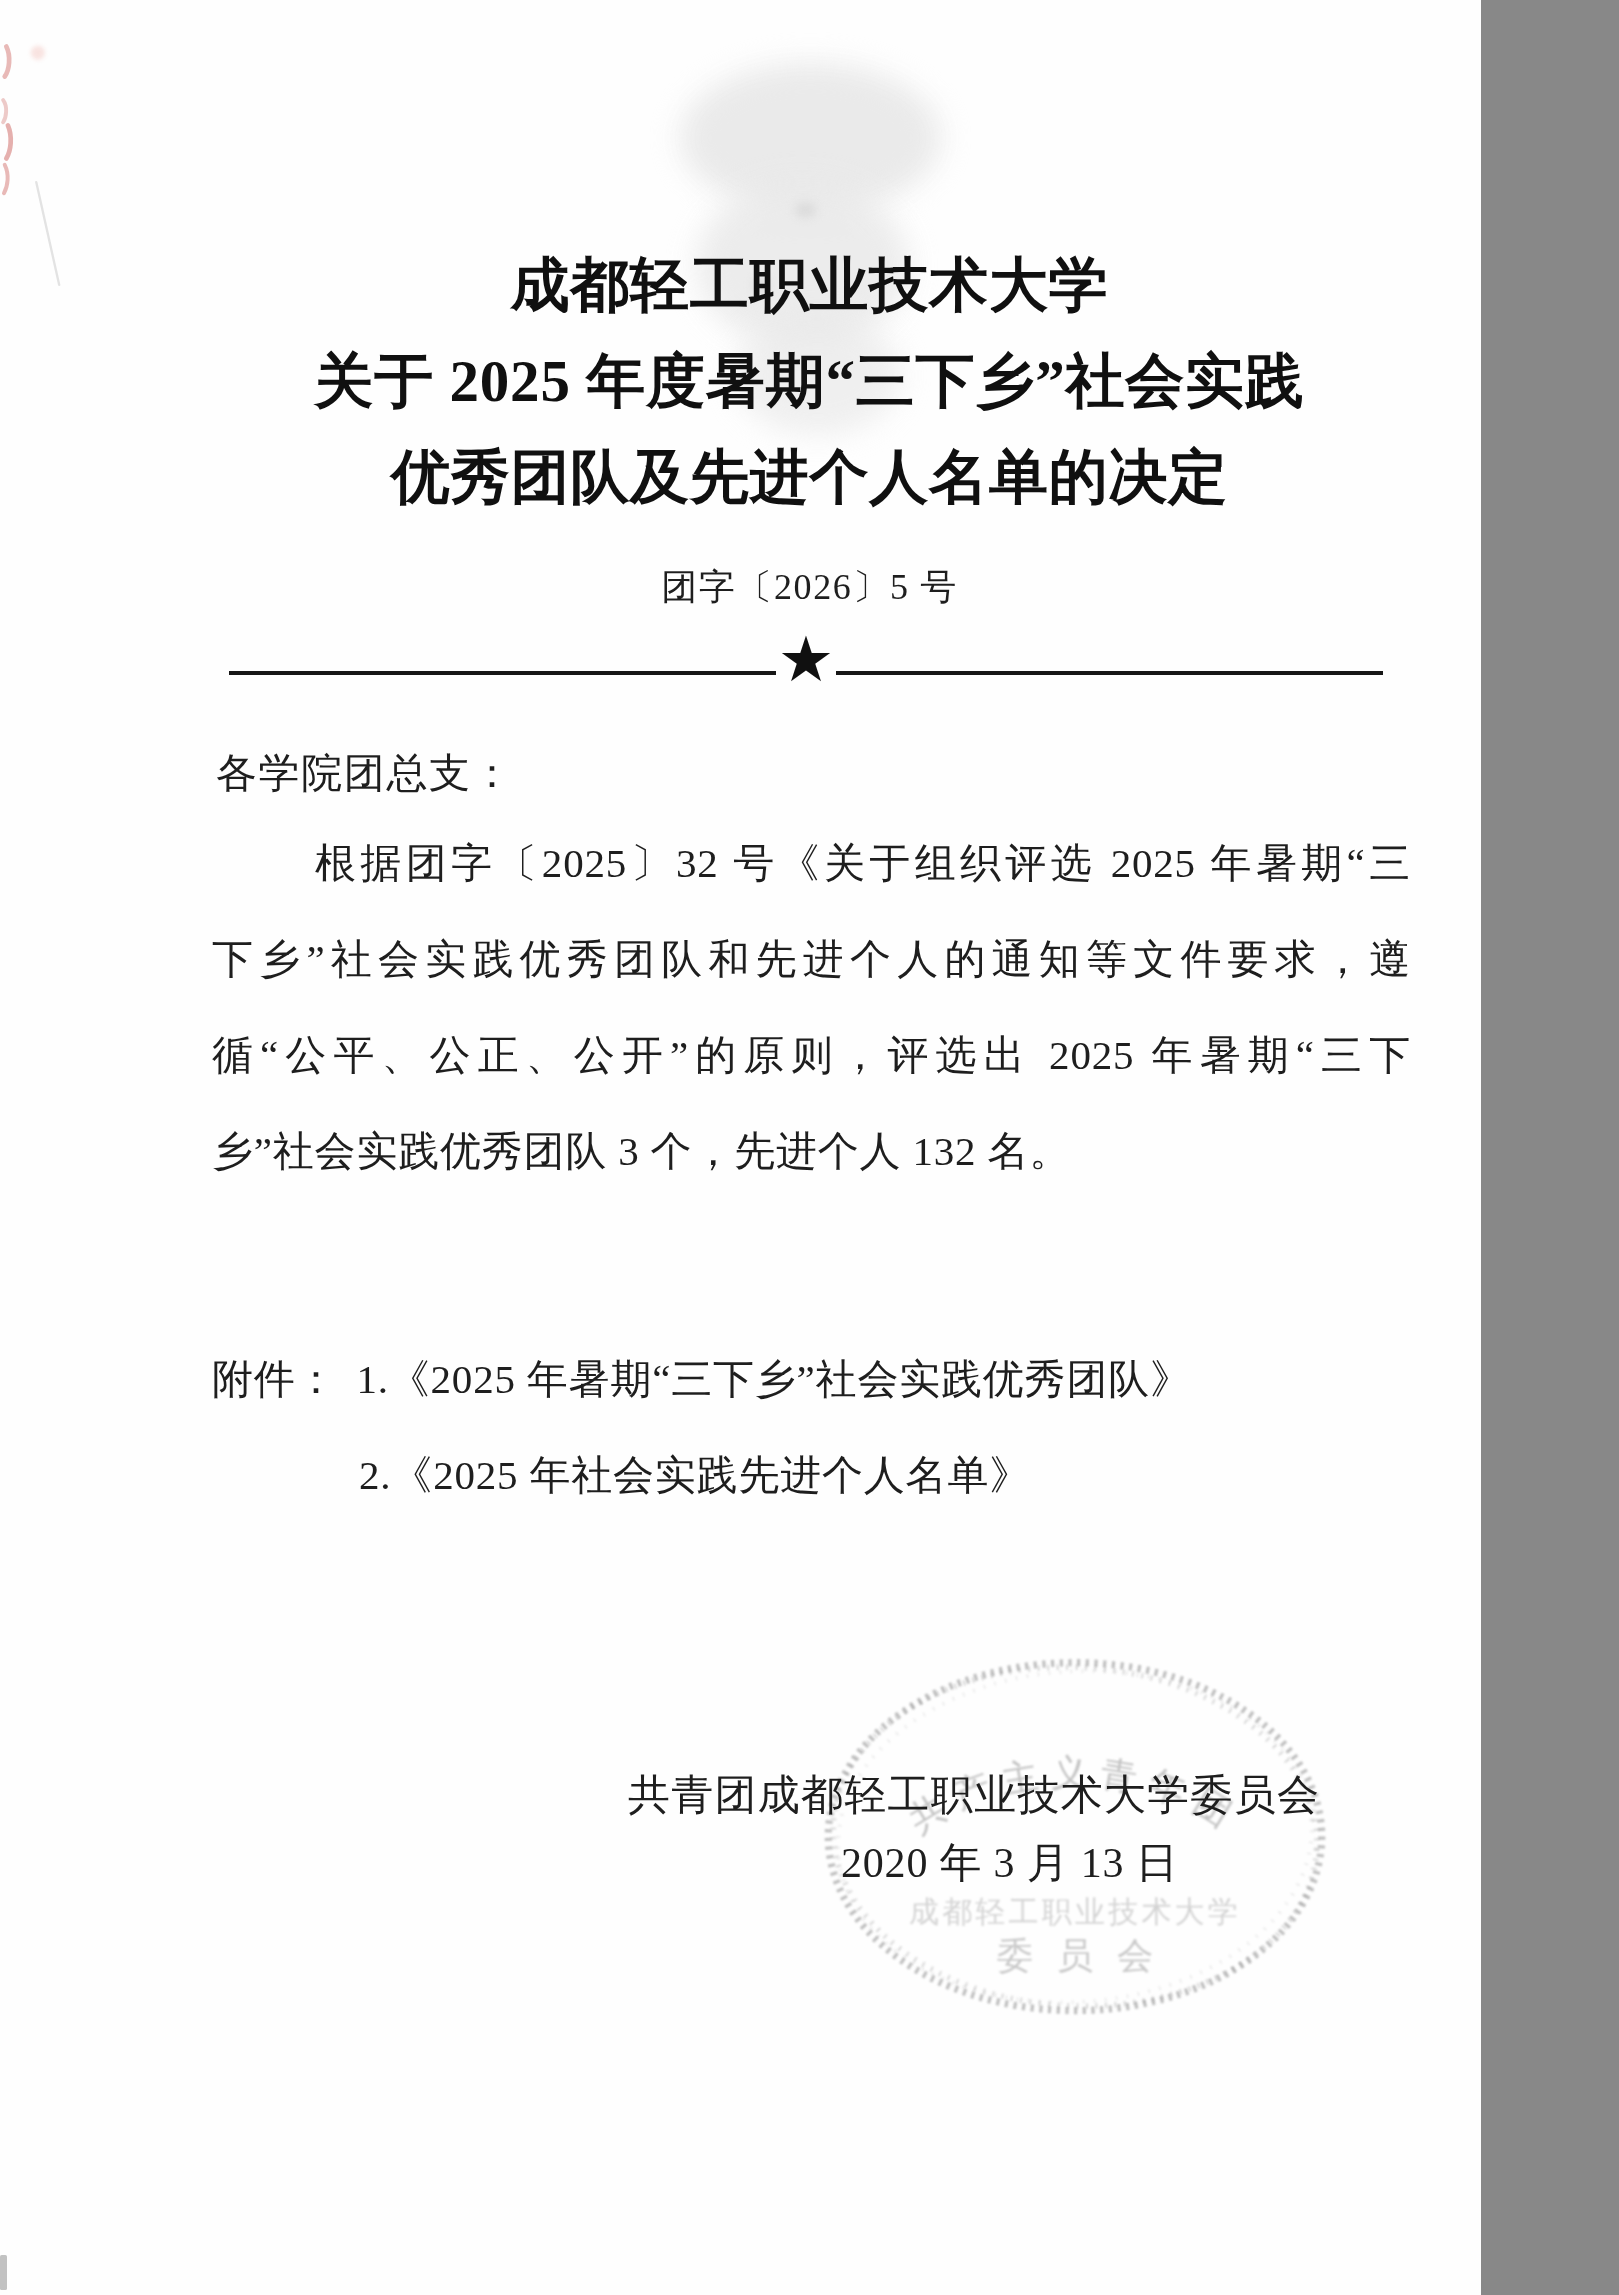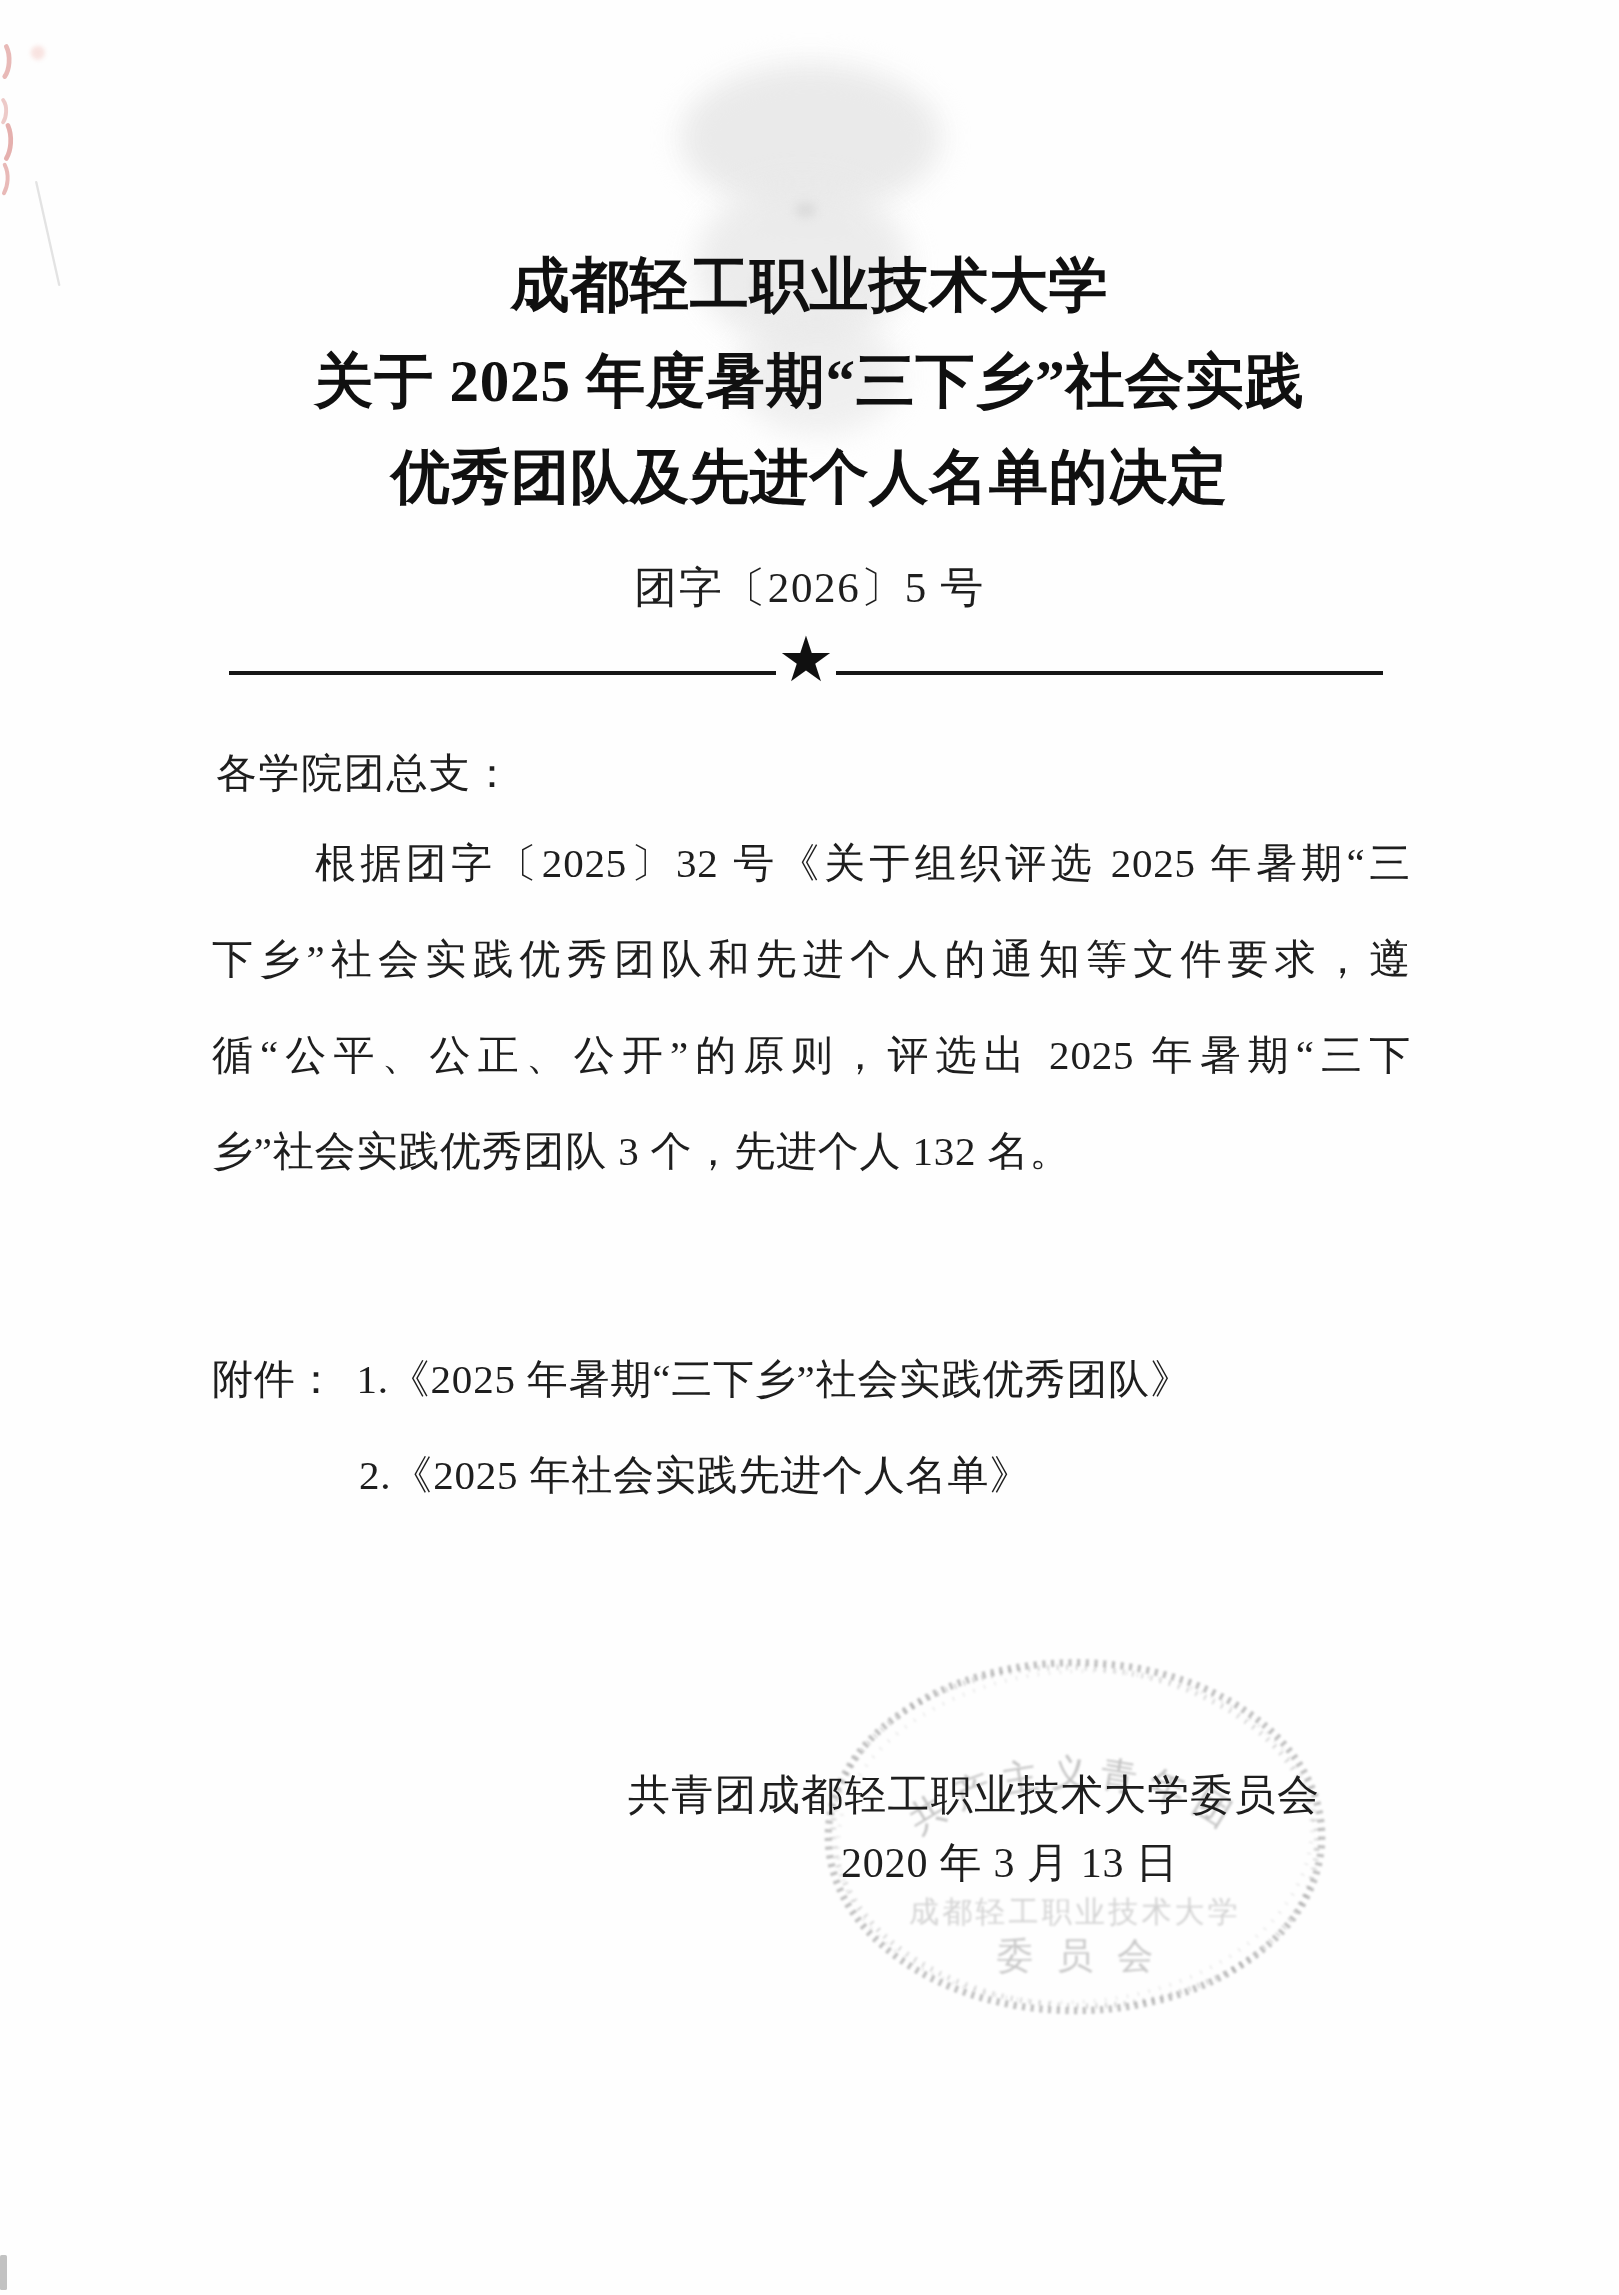--- a/index.html
+++ b/index.html
@@ -1,18 +1,18 @@
 <!DOCTYPE html>
 <html style="--page-bg: #fefefe; --ink: #1e1e1e; --title-ink: #101010; --rule: #161616; --seal-gray: #949494; --artifact-red: #c9544f; --smudge-gray: #e9e9e9;font-size:12.7px"><head>
 <meta charset="utf-8">
 <style>
   html,body{margin:0;padding:0;background:#888;}
   .page{
     position:relative;
-    width:1619px;height:2295px;
+    width:1481px;height:2295px;
     background:var(--page-bg,#ffffff);
     overflow:hidden;
     font-family:"Liberation Serif","DejaVu Serif",serif;
     color:var(--ink,#1e1e1e);
   }
   
   .smudge{position:absolute;border-radius:50%;background:var(--smudge-gray,#e9e9e9);filter:blur(14.2px);}
   .smudge.s1{left:680px;top:63px;width:261px;height:150px;opacity:.95;}
   .smudge.s2{left:696px;top:182px;width:213px;height:166px;opacity:.85;}
   .smudge.s3{left:735px;top:316px;width:166px;height:119px;opacity:.7;}
@@ -24,21 +24,21 @@
   
   .title-block{
     position:absolute;left:0;top:237px;width:1619px;
     text-align:center;font-size:59px;line-height:96px;
     font-weight:700;color:var(--title-ink,#111);
     letter-spacing:0.8px;
   }
   
   .doc-number{
     position:absolute;left:0;top:564px;width:1619px;
-    text-align:center;font-size:43px;line-height:47px;letter-spacing:1.6px;
+    text-align:center;font-size:36px;line-height:47px;letter-spacing:1.6px;
   }
   
   .divider{
     position:absolute;left:229px;top:671px;width:1154px;
     display:flex;align-items:center;
   }
   .divider .seg{flex:1;height:4px;background:var(--rule,#161616);}
   .divider .star{
     font-family:"DejaVu Sans",sans-serif;
     font-size:63px;line-height:0;color:#101010;

